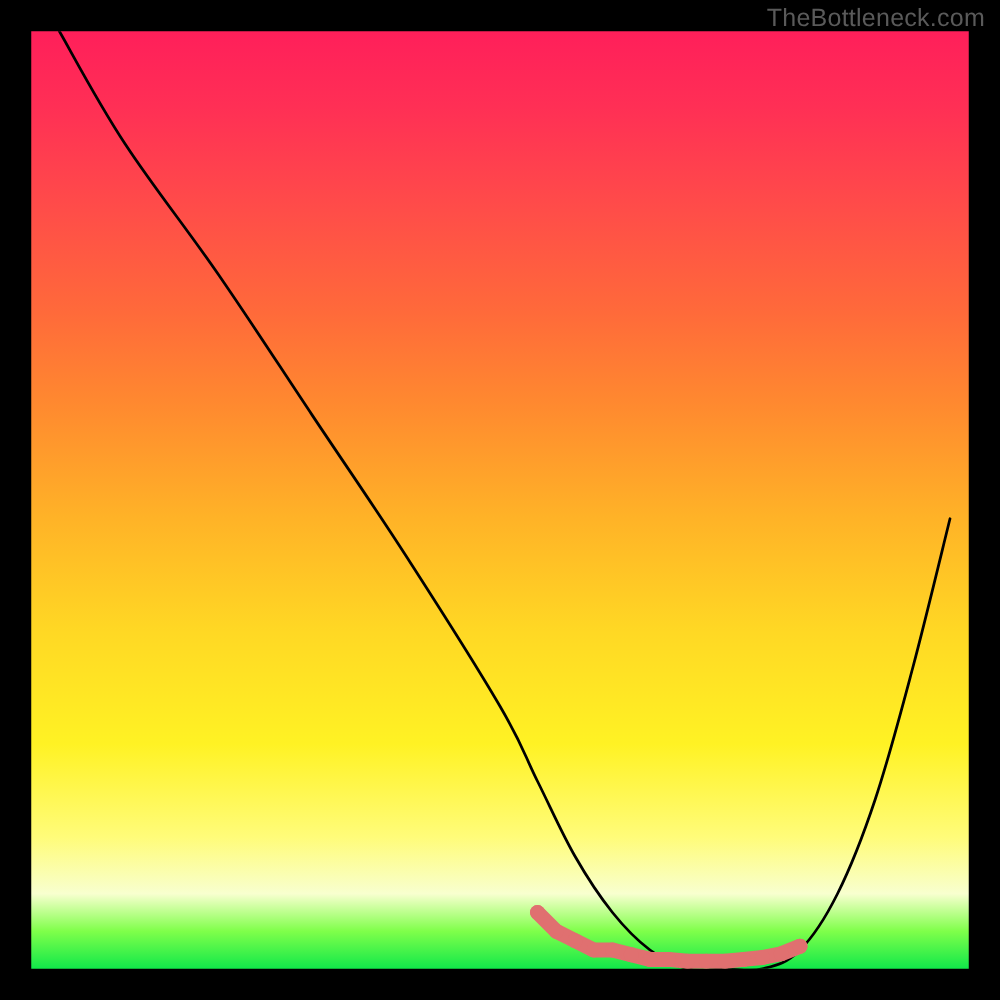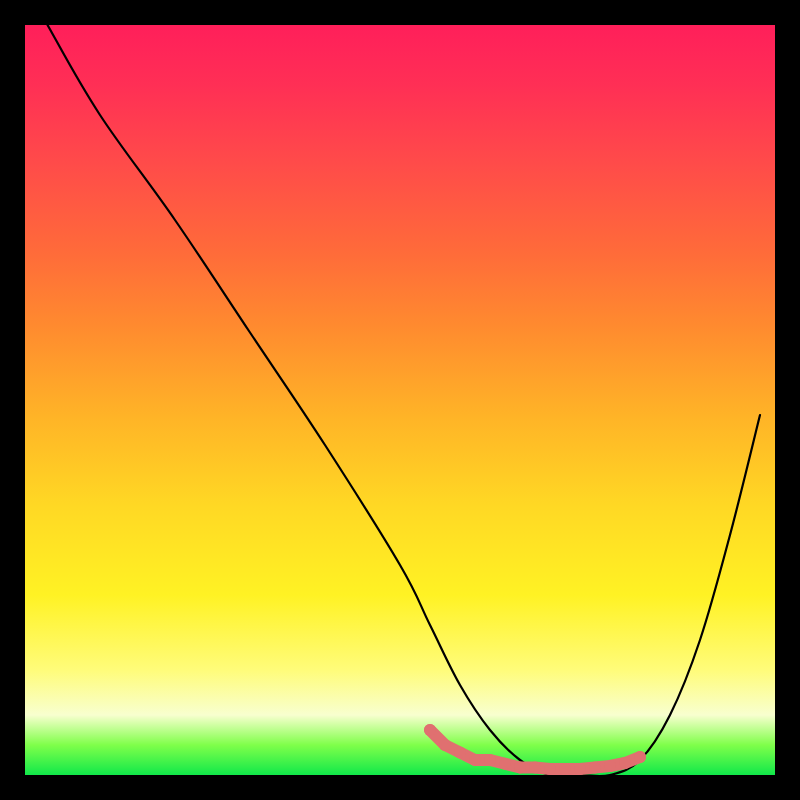--- a/index.html
+++ b/index.html
@@ -56,20 +56,21 @@
     top: 0;
     width: 750px;
     height: 750px;
   }
 </style>
 </head>
 <body>
 
 <div class="frame">
 
+  <div class="watermark">TheBottleneck.com</div>
 
   <div class="plot-area">
     <svg class="overlay" viewBox="0 0 750 750" preserveAspectRatio="none">
       <path id="curve-path" fill="none" stroke="#000" stroke-width="2.2" stroke-linecap="round" stroke-linejoin="round" d="M 22.5 0.0 C 31.9 16.2, 52.0 54.9, 75.0 90.0 C 98.0 125.1, 123.0 155.8, 150.0 195.0 C 177.0 234.2, 198.0 267.0, 225.0 307.5 C 252.0 348.0, 273.0 378.1, 300.0 420.0 C 327.0 461.9, 356.1 507.6, 375.0 540.0 C 393.9 572.4, 394.2 578.4, 405.0 600.0 C 415.8 621.6, 424.2 641.1, 435.0 660.0 C 445.8 678.9, 454.2 691.5, 465.0 705.0 C 475.8 718.5, 484.2 726.9, 495.0 735.0 C 505.8 743.1, 514.2 747.3, 525.0 750.0 C 535.8 752.7, 544.2 750.0, 555.0 750.0 C 565.8 750.0, 574.2 752.7, 585.0 750.0 C 595.8 747.3, 604.2 745.8, 615.0 735.0 C 625.8 724.2, 634.2 711.6, 645.0 690.0 C 655.8 668.4, 664.2 647.4, 675.0 615.0 C 685.8 582.6, 694.2 550.5, 705.0 510.0 C 715.8 469.5, 729.6 411.6, 735.0 390.0"></path>
       <g id="marker-group">
           <path d="M 405.0 705.0 L 420.0 720.0 L 435.0 727.5 L 450.0 735.0 L 465.0 735.0 L 480.0 738.8 L 495.0 742.5 L 510.0 742.5 L 525.0 744.0 L 540.0 744.0 L 555.0 744.0 L 570.0 742.5 L 585.0 741.0 L 600.0 738.0 L 615.0 732.0" fill="none" stroke="#e07070" stroke-width="12" stroke-linecap="round" stroke-linejoin="round"></path>
           <circle cx="405.0" cy="705.0" r="6" fill="#e07070"></circle>
           <circle cx="420.0" cy="720.0" r="6" fill="#e07070"></circle>
           <circle cx="435.0" cy="727.5" r="6" fill="#e07070"></circle>
           <circle cx="450.0" cy="735.0" r="6" fill="#e07070"></circle>

